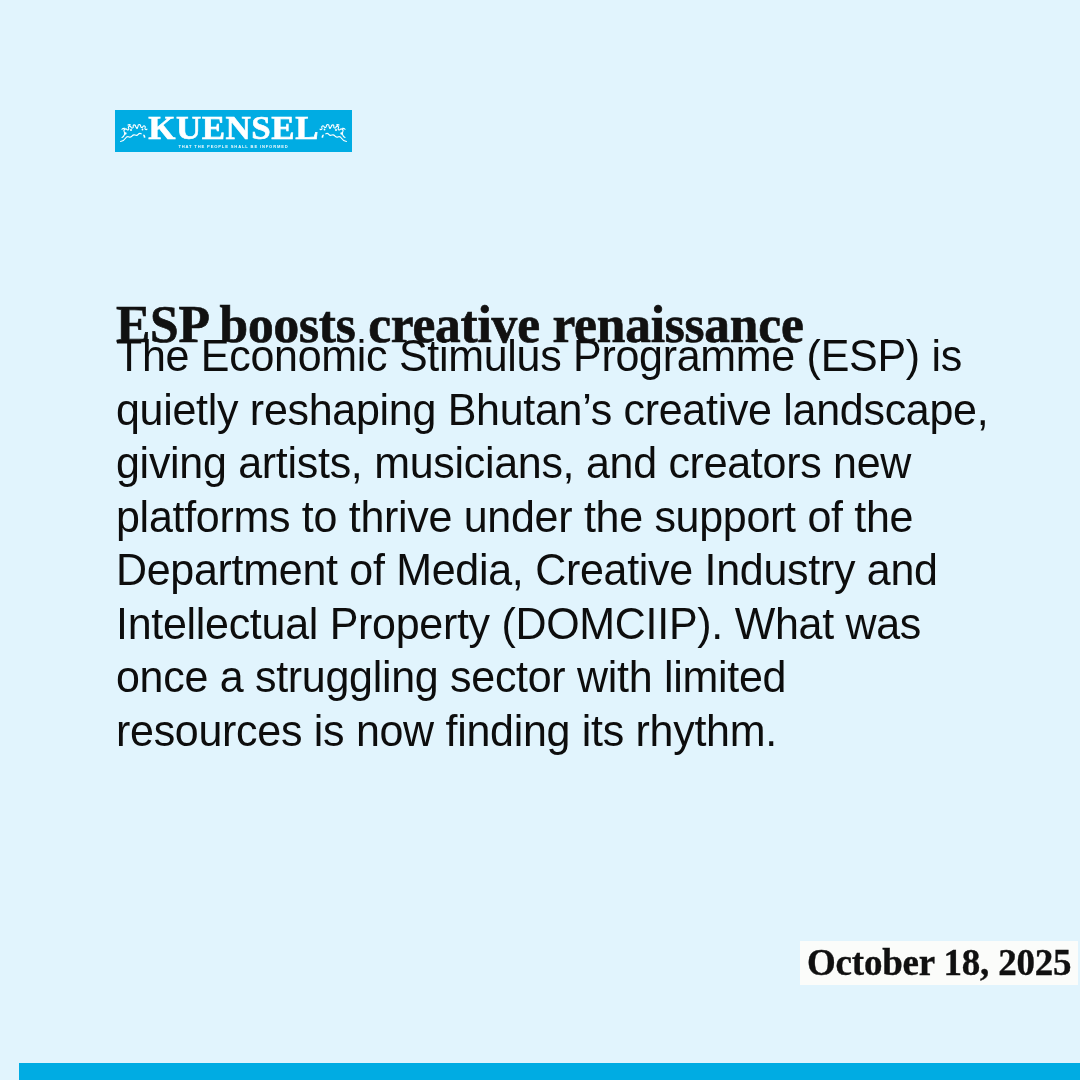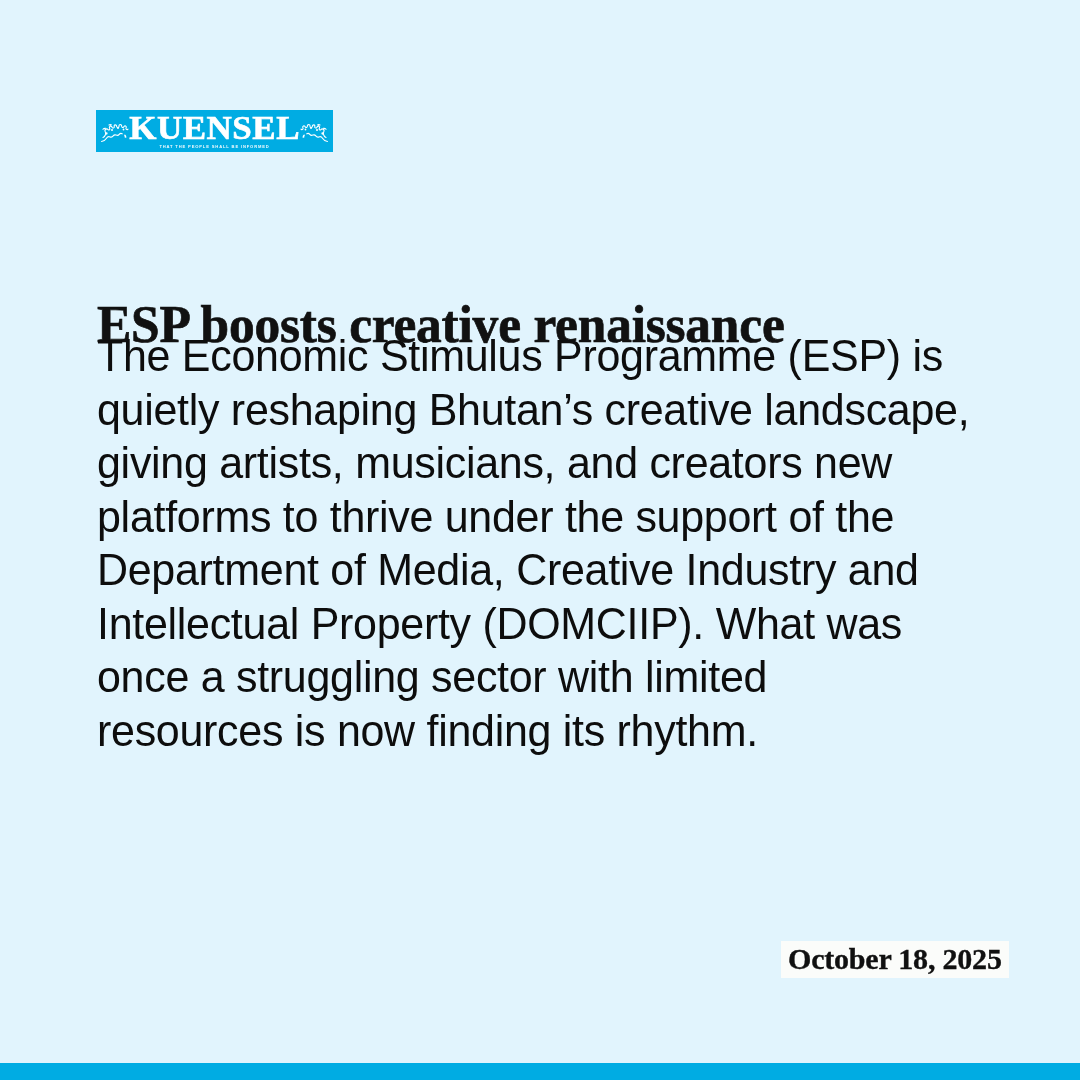--- a/index.html
+++ b/index.html
@@ -12,20 +12,21 @@
     background: #e1f4fd;
     font-family: "Liberation Sans", sans-serif;
     overflow: hidden;
     position: relative;
   }
 
   #card {
     position: absolute;
     inset: 0;
     background: #e1f4fd;
+    margin-left: 19px;
   }
 
   
   #masthead {
     position: absolute;
     left: 96px;
     top: 110px;
     width: 237px;
     height: 42px;
     background: #00ace3;
@@ -118,21 +119,21 @@
 
   
   #date-stamp {
     position: absolute;
     left: 781px;
     top: 941px;
     padding: 3px 7px 4px 7px;
     background: #fbfcfa;
     font-family: "Liberation Serif", serif;
     font-weight: 700;
-    font-size: 30px;
+    font-size: 37px;
     line-height: 1.0;
     color: #101010;
     letter-spacing: -0.2px;
     white-space: nowrap;
     -webkit-text-stroke: 0.35px #101010;
   }
 
   
   #bottom-bar {
     position: absolute;

